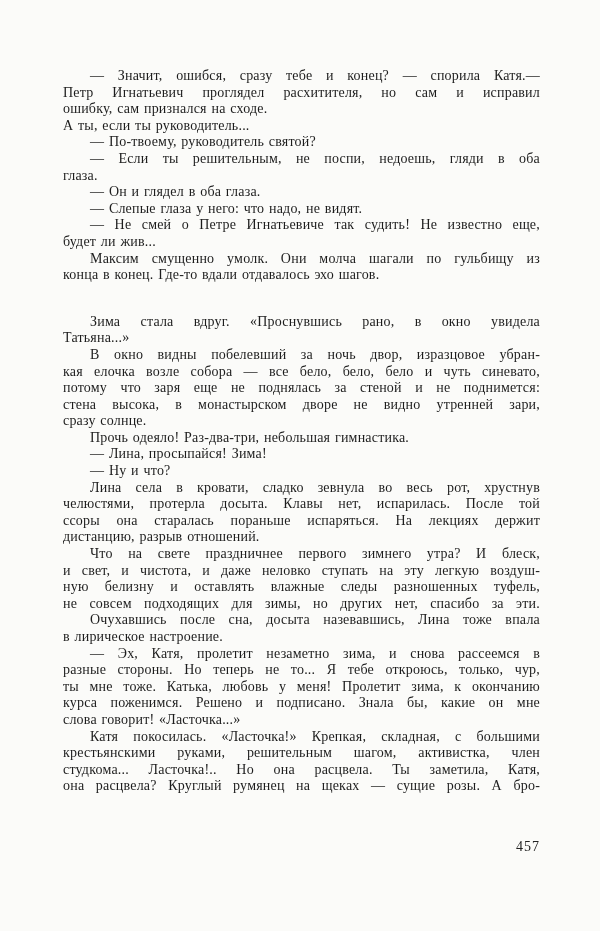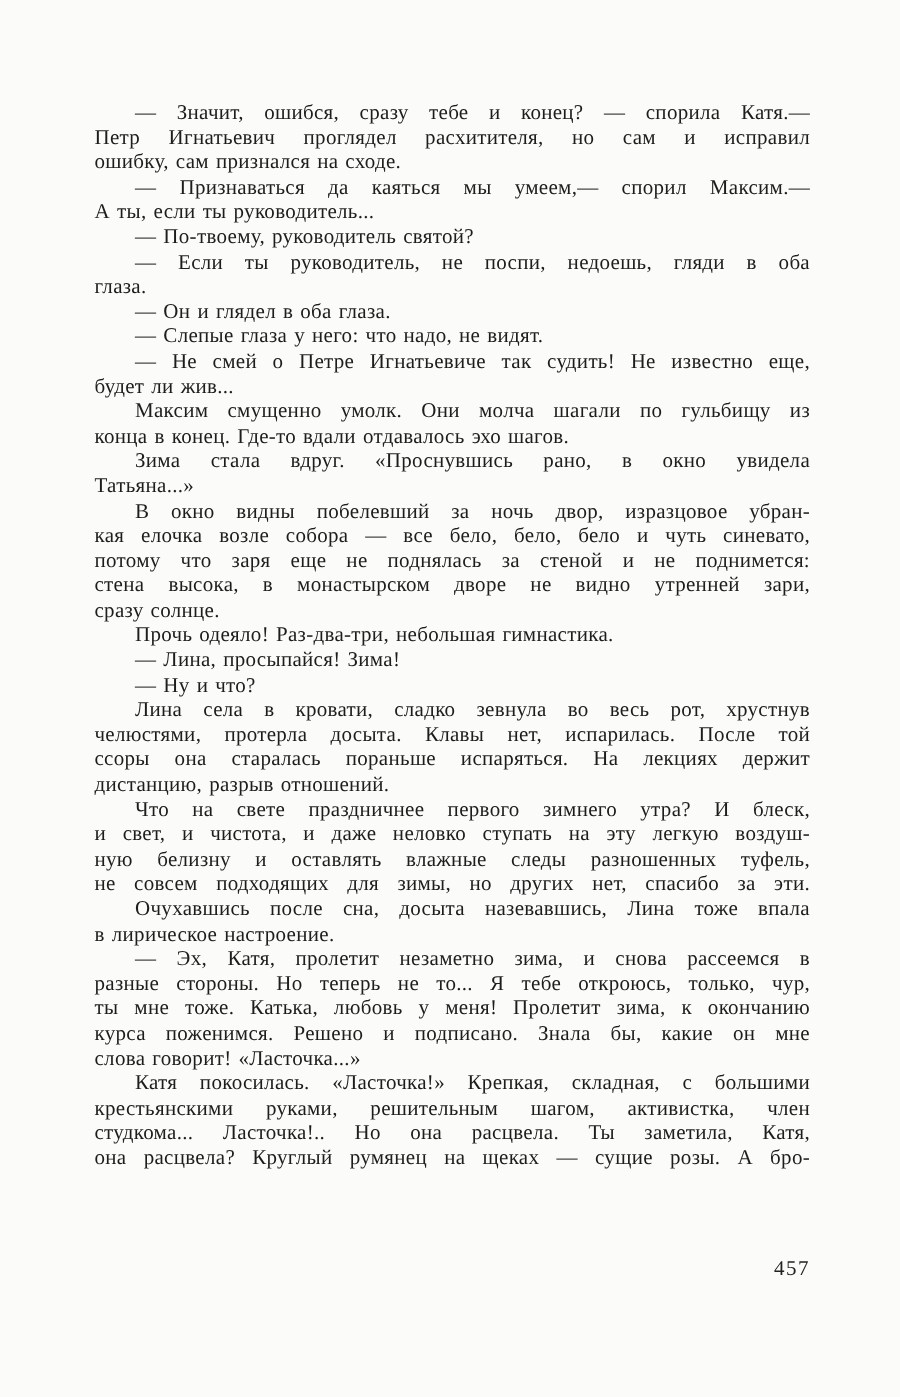--- a/index.html
+++ b/index.html
@@ -34,44 +34,44 @@
     text-align-last: justify;
     white-space: normal;
   }
   .line.no-just {
     text-align-last: left;
   }
   .line.indent {
     text-indent: 27px;
   }
   .line.gap {
+    margin-top: 30px;
   }
   .page-number {
     position: absolute;
     left: 63px;
     top: 839px;
     width: 477px;
     text-align: right;
     font-size: 14px;
     letter-spacing: 1px;
     color: #222;
   }
 </style>
 </head>
 <body>
 
 <div class="page">
   <div class="text-block">
       <div class="line indent">— Значит, ошибся, сразу тебе и конец? — спорила Катя.—</div>
       <div class="line">Петр Игнатьевич проглядел расхитителя, но сам и исправил</div>
       <div class="line no-just">ошибку, сам признался на сходе.</div>
-      <div class="line indent">— Признаваться да каяться мы умеем,— спорил Максим.—</div>
       <div class="line no-just">А ты, если ты руководитель...</div>
       <div class="line indent no-just">— По-твоему, руководитель святой?</div>
-      <div class="line indent">— Если ты руководитель, не поспи, недоешь, гляди в оба</div>
+      <div class="line indent">— Если ты решительным, не поспи, недоешь, гляди в оба</div>
       <div class="line no-just">глаза.</div>
       <div class="line indent no-just">— Он и глядел в оба глаза.</div>
       <div class="line indent no-just">— Слепые глаза у него: что надо, не видят.</div>
       <div class="line indent">— Не смей о Петре Игнатьевиче так судить! Не известно еще,</div>
       <div class="line no-just">будет ли жив...</div>
       <div class="line indent">Максим смущенно умолк. Они молча шагали по гульбищу из</div>
       <div class="line no-just">конца в конец. Где-то вдали отдавалось эхо шагов.</div>
       <div class="line indent gap">Зима стала вдруг. «Проснувшись рано, в окно увидела</div>
       <div class="line no-just">Татьяна...»</div>
       <div class="line indent">В окно видны побелевший за ночь двор, изразцовое убран-</div>

